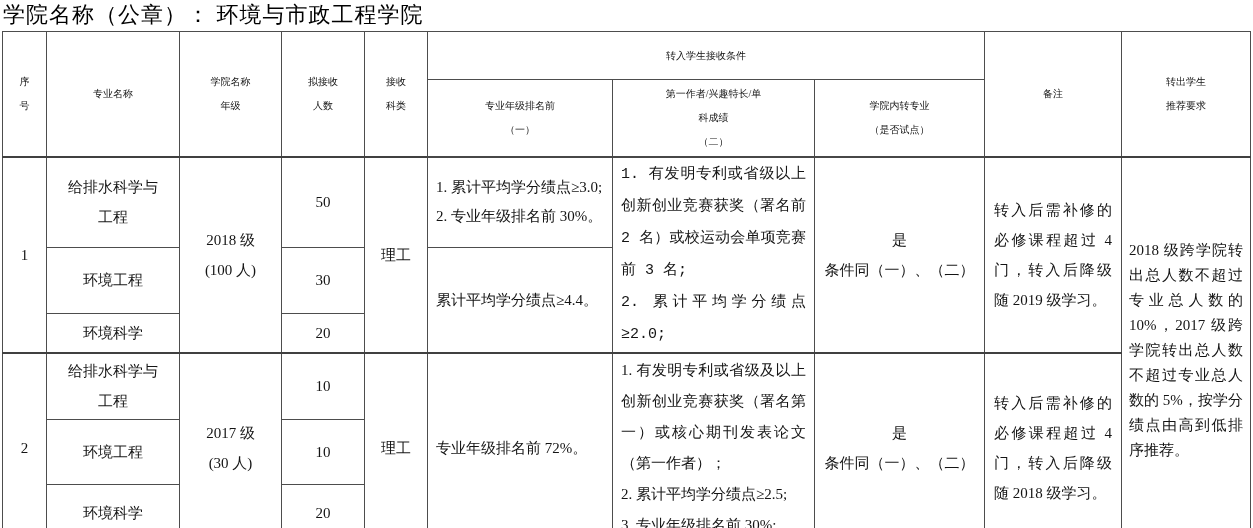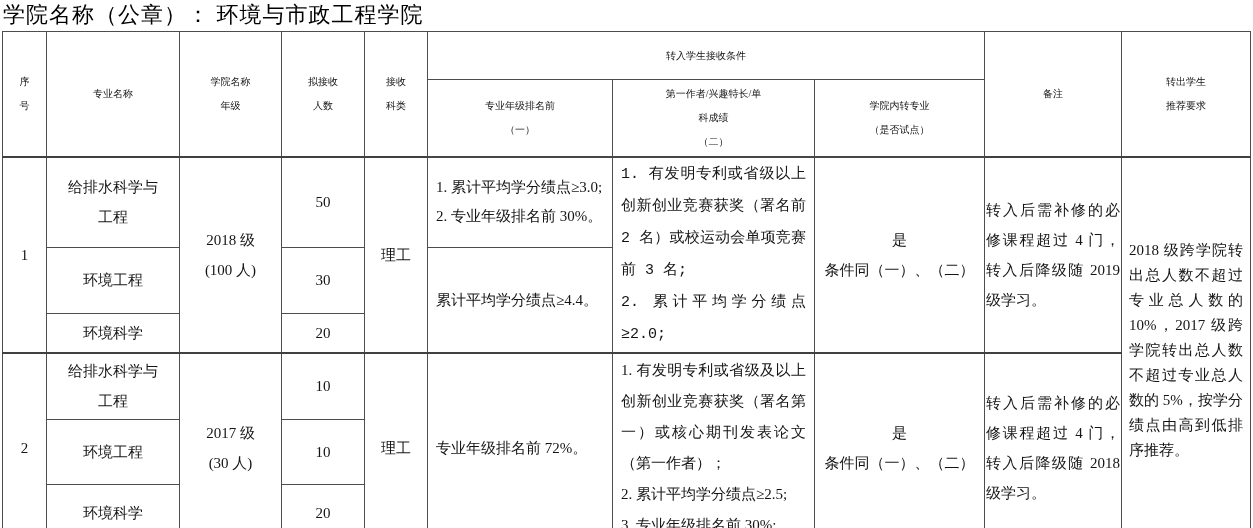--- a/index.html
+++ b/index.html
@@ -27,21 +27,21 @@
   }
   td.hdr { font-size:10px; line-height:24px; padding:2px 3px; }
   td.bb2 { border-bottom:2px solid #474747; }
   td.bt2 { border-top:2px solid #404040; }
   td.txt { text-align:justify; padding:1px 8px; }
   td.lh25 { line-height:25px; padding:2px 7px; }
   td.lh29 { line-height:29px; }
   td.lh30 { line-height:30px; }
   td.lh31 { line-height:31px; }
   td.lh32 { line-height:32px;font-family:Liberation Mono, monospace; }
-  td.remark { padding:2px 1px; }
+  td.remark { padding:2px 9px; }
   td.center2 { line-height:30px; }
 </style>
 </head>
 <body>
 
 <div class="page">
 
   <div class="doc-title">学院名称（公章）： 环境与市政工程学院</div>
 
   <table class="sheet">

